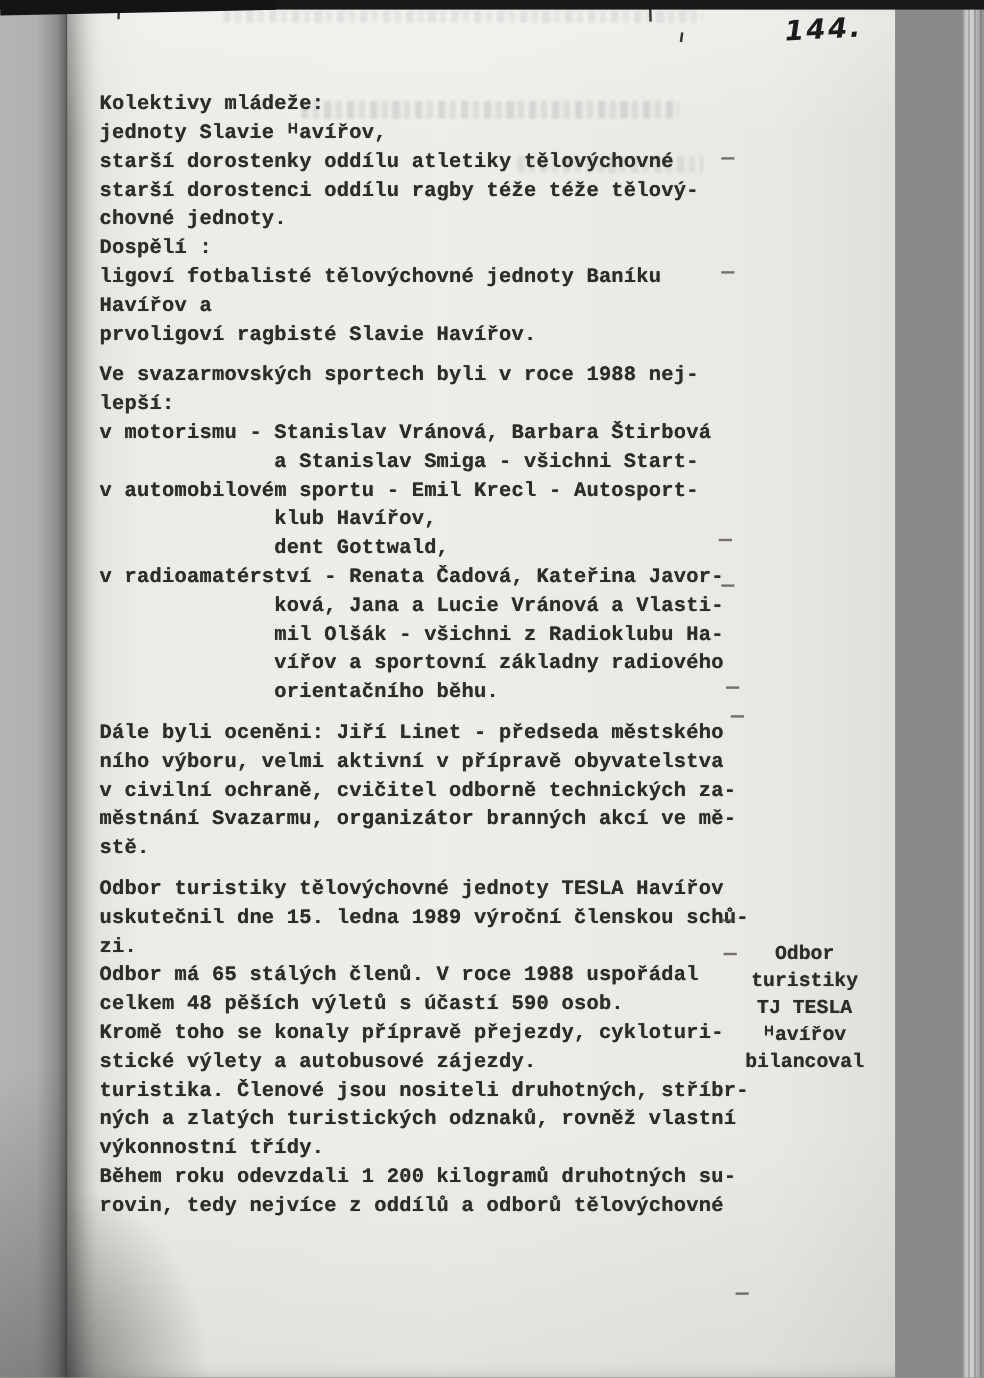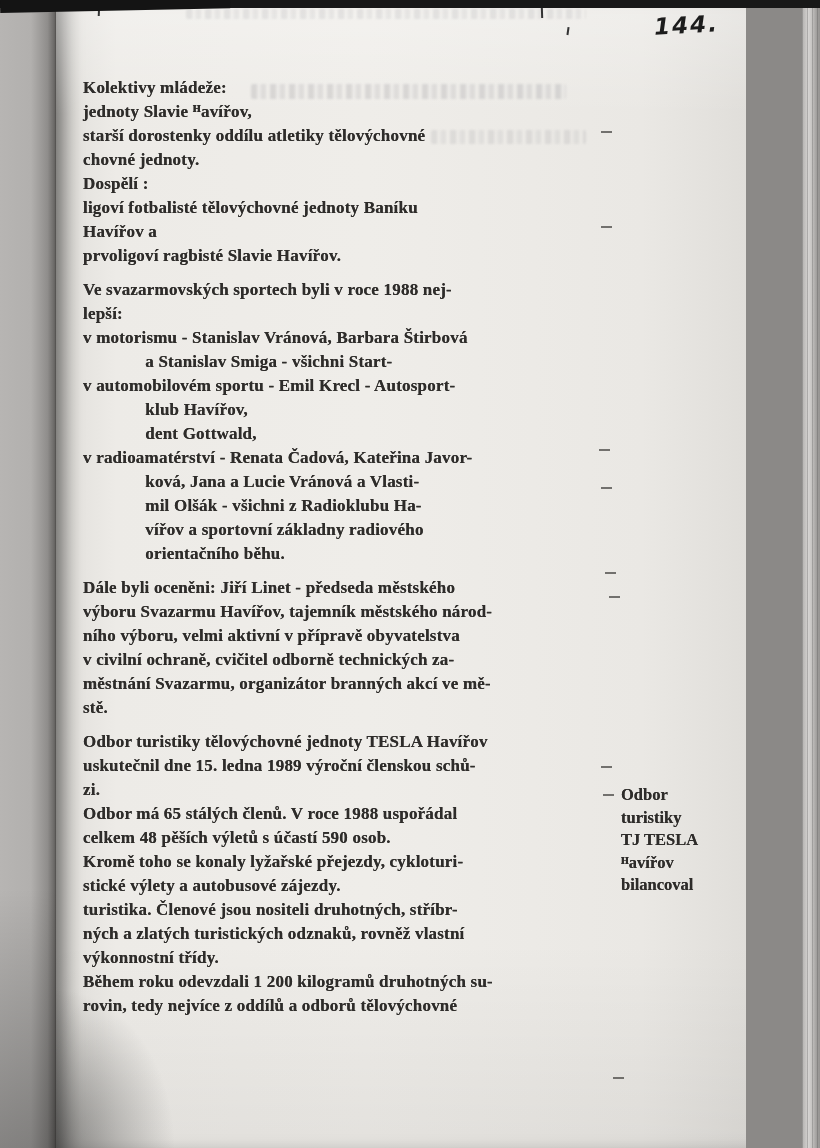--- a/index.html
+++ b/index.html
@@ -36,28 +36,28 @@
 
   
   .top-bar{position:absolute;left:0;top:0;width:820px;height:8px;background:#181818;}
   .top-bar-left{position:absolute;left:0;top:0;width:230px;height:13px;background:#141414;
     transform:rotate(-1.2deg);transform-origin:left top;}
 
   
   .body-text{position:absolute;left:27px;top:76px;width:560px;color:#2e2c2a;
     font-size:17px;line-height:24px;font-weight:bold;letter-spacing:.2px;
     text-shadow:0 0 .6px rgba(45,43,41,.85);}
-  .line{white-space:pre;height:24px;font-family:Liberation Serif, serif;}
+  .line{white-space:pre;height:24px;}
   .para + .para{margin-top:10px;}
 
   
   .margin-note{position:absolute;left:565px;top:784px;color:#2e2c2a;
     font-size:16.5px;line-height:22.5px;font-weight:bold;
     text-shadow:0 0 .6px rgba(45,43,41,.85);}
-  .margin-note .line{height:22.5px;}
+  .margin-note .line{height:22.5px;text-align:center;}
 
   
   .page-number{position:absolute;left:598px;top:12px;color:#1c1c1c;
     font-family:"DejaVu Sans",sans-serif;font-style:italic;font-weight:bold;
     font-size:23px;letter-spacing:2px;transform:rotate(-3deg);}
 
   
   .ghost{position:absolute;border-radius:2px;filter:blur(1.1px);
     background:repeating-linear-gradient(90deg,rgba(110,110,118,.22) 0 6px,rgba(160,160,168,.06) 6px 10px,rgba(120,120,128,.18) 10px 15px,rgba(0,0,0,0) 15px 19px);}
   .ghost-0{left:130px;top:9px;width:400px;height:10px;opacity:.55;}
@@ -86,20 +86,21 @@
     <div class="ghost ghost-1"></div>
     <div class="ghost ghost-2"></div>
 
     <div class="page-number">144.</div>
 
     <div class="body-text" id="body-text">
         <div class="para">
           <div class="line">Kolektivy mládeže:</div>
           <div class="line">jednoty Slavie ᴴavířov,</div>
           <div class="line">starší dorostenky oddílu atletiky tělovýchovné</div>
+          <div class="line">starší dorostenci oddílu ragby téže téže tělový-</div>
           <div class="line">chovné jednoty.</div>
           <div class="line">Dospělí :</div>
           <div class="line">ligoví fotbalisté tělovýchovné jednoty Baníku</div>
           <div class="line">Havířov a</div>
           <div class="line">prvoligoví ragbisté Slavie Havířov.</div>
         </div>
         <div class="para">
           <div class="line">Ve svazarmovských sportech byli v roce 1988 nej-</div>
           <div class="line">lepší:</div>
           <div class="line">v motorismu - Stanislav Vránová, Barbara Štirbová</div>
@@ -108,33 +109,32 @@
           <div class="line">              klub Havířov,</div>
           <div class="line">              dent Gottwald,</div>
           <div class="line">v radioamatérství - Renata Čadová, Kateřina Javor-</div>
           <div class="line">              ková, Jana a Lucie Vránová a Vlasti-</div>
           <div class="line">              mil Olšák - všichni z Radioklubu Ha-</div>
           <div class="line">              vířov a sportovní základny radiového</div>
           <div class="line">              orientačního běhu.</div>
         </div>
         <div class="para">
           <div class="line">Dále byli oceněni: Jiří Linet - předseda městského</div>
-          <div class="line">výboru Svazarmu Havířov, tajemník městského národ-</div>
           <div class="line">ního výboru, velmi aktivní v přípravě obyvatelstva</div>
           <div class="line">v civilní ochraně, cvičitel odborně technických za-</div>
           <div class="line">městnání Svazarmu, organizátor branných akcí ve mě-</div>
           <div class="line">stě.</div>
         </div>
         <div class="para">
           <div class="line">Odbor turistiky tělovýchovné jednoty TESLA Havířov</div>
           <div class="line">uskutečnil dne 15. ledna 1989 výroční členskou schů-</div>
           <div class="line">zi.</div>
           <div class="line">Odbor má 65 stálých členů. V roce 1988 uspořádal</div>
           <div class="line">celkem 48 pěších výletů s účastí 590 osob.</div>
-          <div class="line">Kromě toho se konaly lyžařské přejezdy, cykloturi-</div>
+          <div class="line">Kromě toho se konaly přípravě přejezdy, cykloturi-</div>
           <div class="line">stické výlety a autobusové zájezdy.</div>
           <div class="line">turistika. Členové jsou nositeli druhotných, stříbr-</div>
           <div class="line">ných a zlatých turistických odznaků, rovněž vlastní</div>
           <div class="line">výkonnostní třídy.</div>
           <div class="line">Během roku odevzdali 1 200 kilogramů druhotných su-</div>
           <div class="line">rovin, tedy nejvíce z oddílů a odborů tělovýchovné</div>
         </div>
       </div>
 
     <div class="margin-note" id="margin-note">

